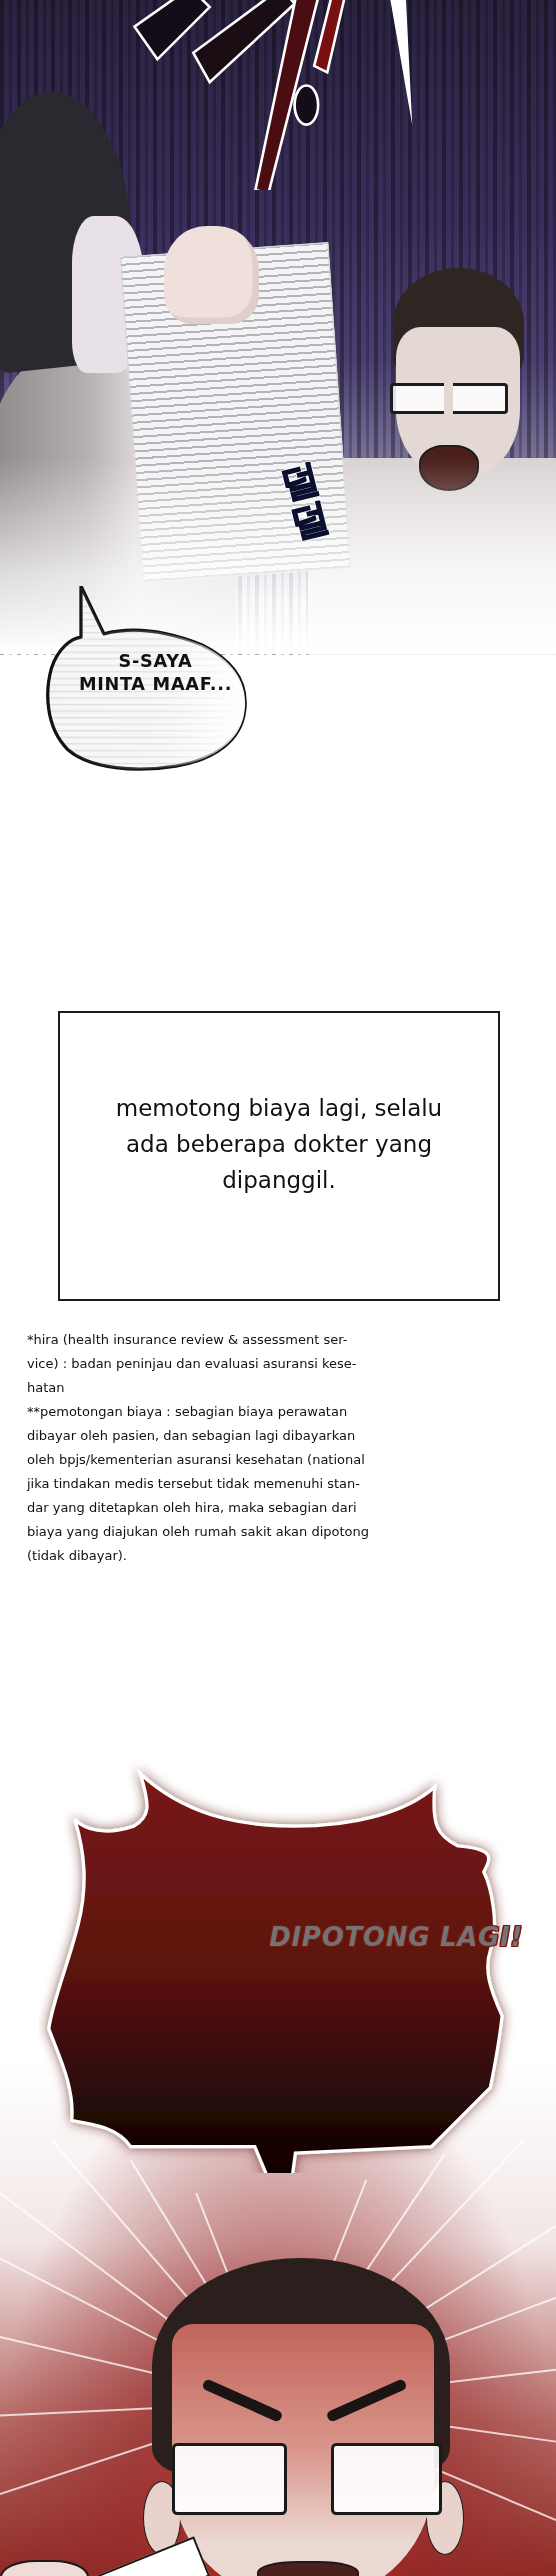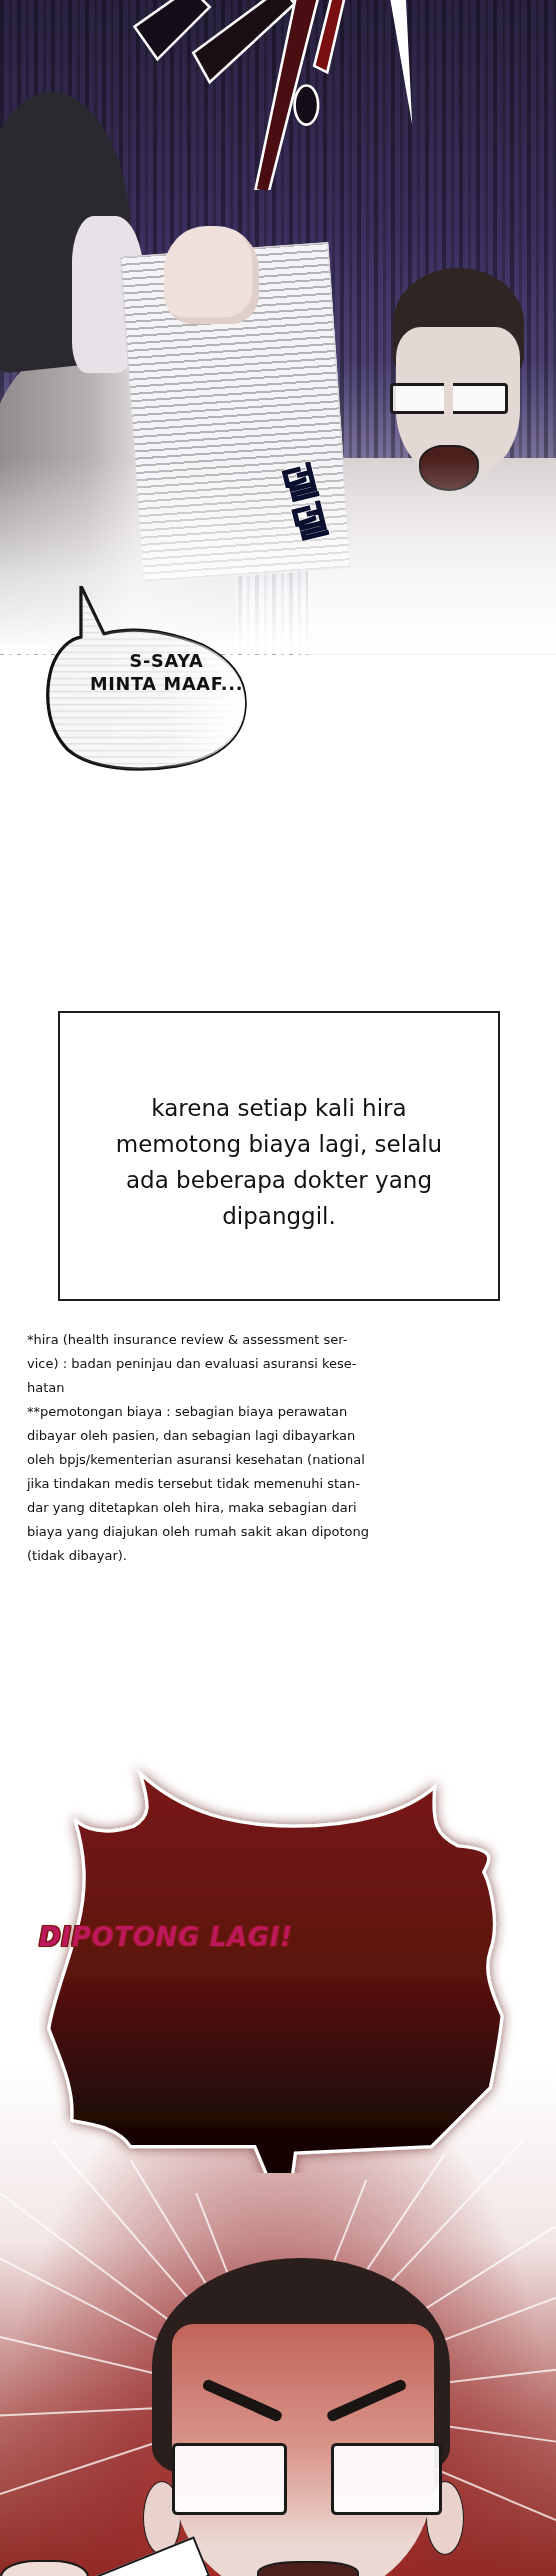--- a/index.html
+++ b/index.html
@@ -25,33 +25,33 @@
   .char-right-face { left:396px; top:327px; width:124px; height:151px; background:#e4d8d5; border-radius:20% 20% 45% 45%; }
   .glasses { left:390px; top:383px; width:118px; height:31px; border:3.3px solid #1d1b1b; border-radius:3.9px; box-sizing:border-box; background:rgba(255,255,255,0.85); }
   .glasses::after { content:""; position:absolute; left:51px; top:-3.3px; width:9.2px; height:31px; background:#e4d8d5; }
   .mouth { left:419px; top:445px; width:56px; height:42px; background:#4a1f1c; border-radius:40% 40% 50% 50%; border:2px solid #1d1b1b; }
   .char-right-body { left:308px; top:458px; width:262px; height:209px; background:linear-gradient(180deg,#d9d2d2,#f2eeee); }
   .sfx-tremble { left:293px; top:458px; width:59px; height:137px; color:#1f2d7a; font-size:38px; font-weight:bold; line-height:1.05;
                  -webkit-text-stroke:1.3px #0b0f2e; text-shadow:0 0 0 #fff, 1.3px 1.3px 0 #fff, -1.3px -1.3px 0 #fff, 1.3px -1.3px 0 #fff, -1.3px 1.3px 0 #fff; transform:rotate(-14deg); }
 
   
   .bubble1 { left:45px; top:586px; width:216px; height:190px; }
-  .bubble1-text { left:77px; top:650px; width:157px; text-align:center; font-family:"DejaVu Sans", sans-serif; font-size:17.7px; font-weight:bold; letter-spacing:0.7px; color:#111; line-height:1.3;margin-left:11px; }
+  .bubble1-text { left:77px; top:650px; width:157px; text-align:center; font-family:"DejaVu Sans", sans-serif; font-size:17.7px; font-weight:bold; letter-spacing:0.7px; color:#111; line-height:1.3; }
 
   
   .narration { left:58px; top:1011px; width:442px; height:290px; border:2px solid #1b1b1b; box-sizing:border-box; background:#fff; }
   .narration-text { left:58px; top:1090px; width:442px; text-align:center; font-family:"DejaVu Sans", sans-serif; font-size:23px; line-height:36px; color:#111; }
 
   
   .footnote { left:13px; top:1328px; width:458px; font-family:"DejaVu Sans", sans-serif; font-size:13px; line-height:24px; color:#111;margin-left:14px; }
   .footnote div { white-space:nowrap; }
 
   
   .shout { left:39px; top:1754px; width:484px; height:419px; }
-  .shout-text { left:39px; top:1922px; width:484px; text-align:left; font-size:26px; font-style:italic; font-weight:bold; color:#be185d; letter-spacing:0.7px;
+  .shout-text { left:39px; top:1922px; width:484px; text-align:right; font-size:26px; font-style:italic; font-weight:bold; color:#737373; letter-spacing:0.7px;
                 text-shadow:0 0 2px #7a1a12, 1.3px 1.3px 0 #7a1a12, -1.3px -1.3px 0 #7a1a12, 1.3px -1.3px 0 #7a1a12, -1.3px 1.3px 0 #7a1a12; }
 
   
   #panel3 { left:0; top:2062px; width:556px; height:514px; overflow:hidden;
     background:
       radial-gradient(ellipse at 50% 100%, rgba(180,40,30,0.85) 0%, rgba(150,40,40,0.6) 40%, rgba(255,255,255,0) 75%),
       linear-gradient(180deg,#ffffff 0%, #f2e6e6 35%, #b66a66 70%, #8e2a24 100%);
   }
   .speedlines { left:0; top:0; width:556px; height:514px; }
   .p3-hair { left:152px; top:196px; width:298px; height:216px; background:#2a1f1d; border-radius:50% 50% 12% 12%; }
@@ -112,21 +112,20 @@
   <path d="M55,0 L90,73 C140,60 190,70 240,90 C290,115 310,150 305,190 C300,235 260,265 200,275 C140,285 70,280 35,250 C0,215 0,160 10,125 C20,95 40,80 55,78 Z" fill="url(#hl)" stroke="#111" stroke-width="5" stroke-linejoin="round"></path>
   <path d="M55,0 L90,73 C140,60 190,70 240,90 C290,115 310,150 305,190 C300,235 260,265 200,275 C140,285 70,280 35,250 C0,215 0,160 10,125 C20,95 40,80 55,78 Z" fill="url(#bfade)"></path>
 </svg>
 <div class="abs bubble1-text">
   <div>S-SAYA</div>
   <div>MINTA MAAF...</div>
 </div>
 
 <div class="abs narration"></div>
 <div class="abs narration-text">
-  <div>karena setiap kali hira</div>
   <div>memotong biaya lagi, selalu</div>
   <div>ada beberapa dokter yang</div>
   <div>dipanggil.</div>
 </div>
 
 <div class="abs footnote">
   <div>*hira (health insurance review &amp; assessment ser-</div>
   <div>vice) : badan peninjau dan evaluasi asuransi kese-</div>
   <div>hatan</div>
   <div>**pemotongan biaya : sebagian biaya perawatan</div>

